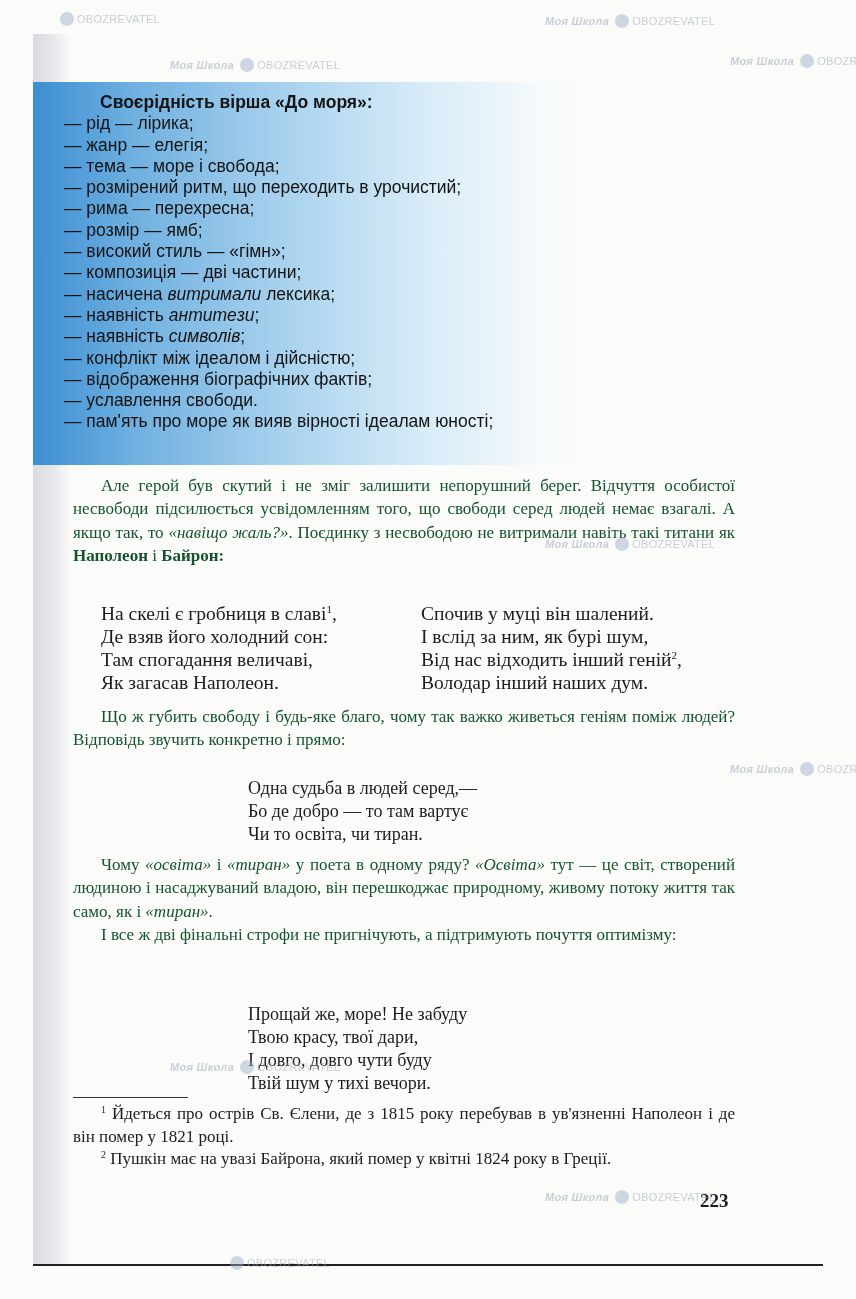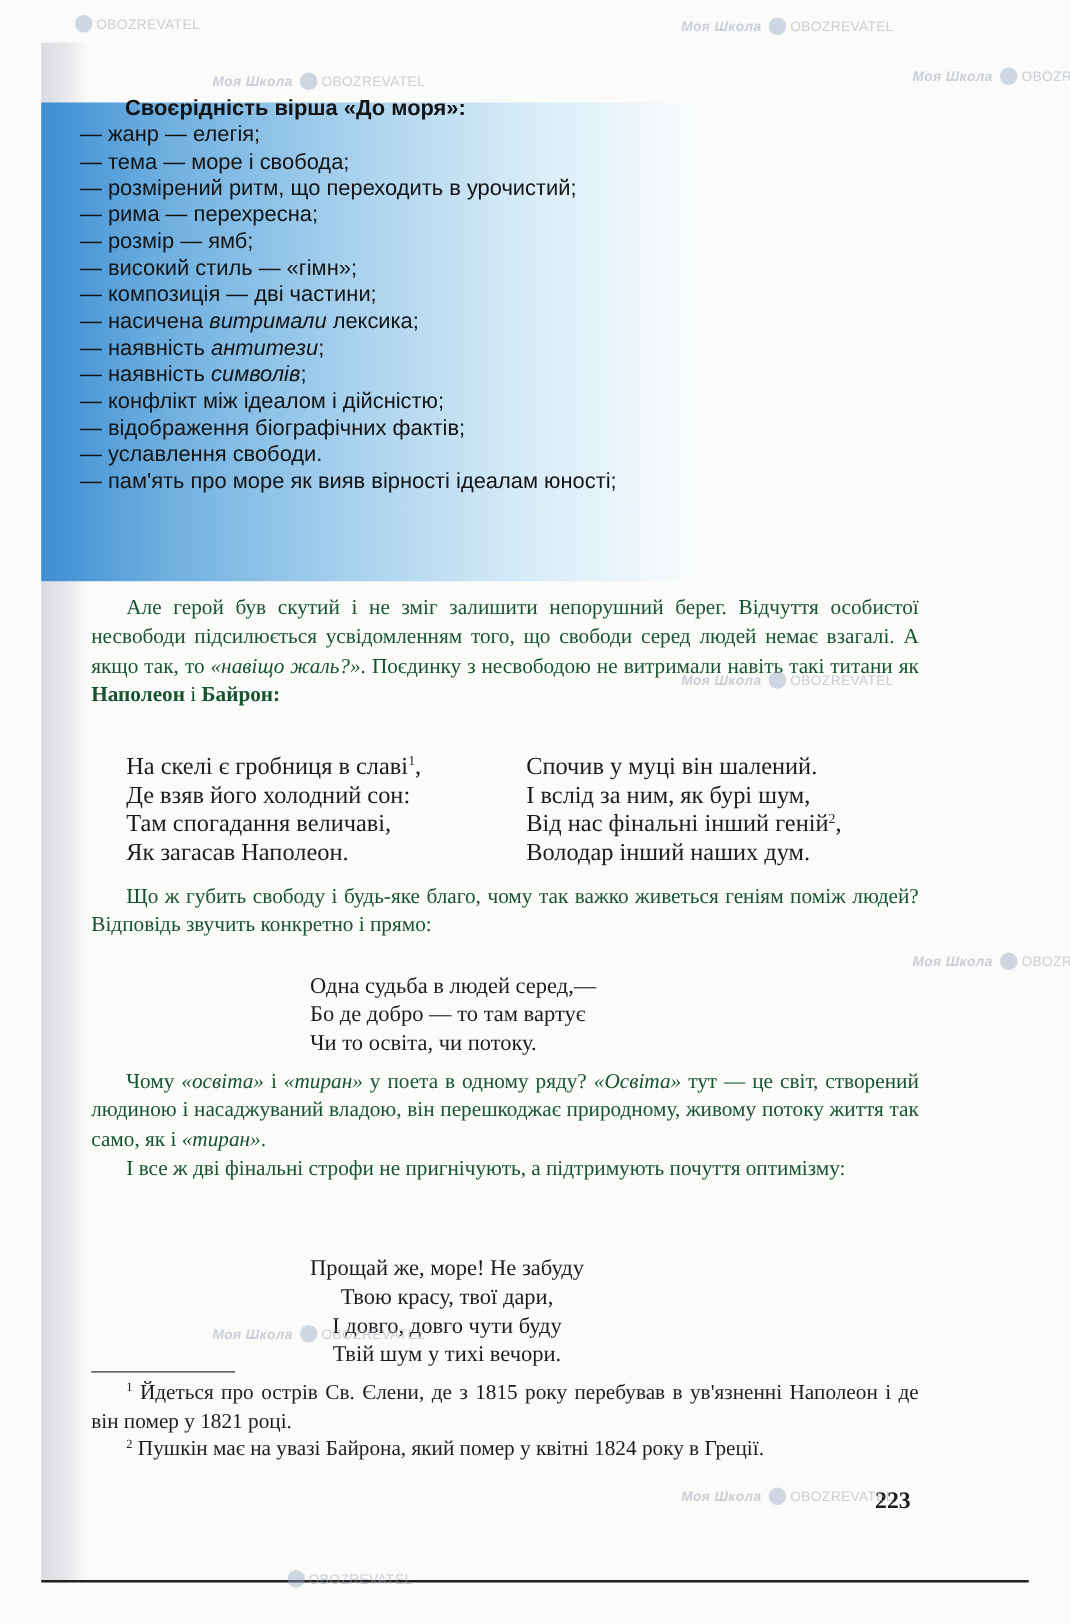--- a/index.html
+++ b/index.html
@@ -11,21 +11,21 @@
   }
   .page-edge {
     position: absolute; left: 33px; top: 34px; width: 38px; height: 1232px;
     background: linear-gradient(90deg, #d9dbe0 0%, #e7e8ec 55%, rgba(251,251,250,0) 100%);
   }
   .infobox {
     position: absolute; left: 33px; top: 82px; width: 560px; height: 383px;
     background: linear-gradient(90deg, #3d8ed3 0%, #6fb0e0 18%, #a9d2ee 45%, #d8ecf8 70%, rgba(245,250,253,0.6) 92%, rgba(251,251,250,0) 100%);
   }
   .infobox-inner {
-    position: absolute; left: 64px; top: 76px;
+    position: absolute; left: 64px; top: 92px;
     font-family: "Liberation Sans", "DejaVu Sans", sans-serif;
     font-size: 17.5px; line-height: 21.3px; color: #141414;
   }
   .infobox-title { font-weight: bold; padding-left: 36px; }
   .infobox-item { white-space: nowrap; }
   .infobox-item i { font-style: italic; }
 
   .text-block {
     position: absolute; left: 73px; width: 662px;
     font-family: Liberation Serif, serif;
@@ -45,21 +45,21 @@
   .poem-line { white-space: nowrap; }
   sup { font-size: 11px; line-height: 0; vertical-align: 7px; }
   .p2 { top: 705px; }
   .poem-center {
     position: absolute; left: 248px;
     font-family: "Liberation Serif", "DejaVu Serif", serif;
     font-size: 18px; line-height: 23px;
   }
   .poem1 { top: 777px; }
   .p3 { top: 853px; }
-  .poem2 { top: 1003px; text-align: center; }
+  .poem2 { top: 1003px; }
   .footnote-rule {
     position: absolute; left: 73px; top: 1097px; width: 115px; height: 1px; background: #333;
   }
   .footnotes {
     position: absolute; left: 73px; top: 1103px; width: 662px;
     font-family: "Liberation Serif", "DejaVu Serif", serif;
     font-size: 17px; line-height: 22.5px; text-align: justify;
   }
   .footnotes .fn { text-indent: 28px; margin: 0; }
   .footnotes sup { font-size: 10px; vertical-align: 6px; }
@@ -83,20 +83,21 @@
   }
 </style>
 </head>
 <body>
 
 <div class="page-edge"></div>
 <div class="infobox"></div>
 
 <div class="infobox-inner">
   <div class="infobox-title">Своєрідність вірша «До моря»:</div>
+  <div class="infobox-item">— рід — лірика;</div>
   <div class="infobox-item">— жанр — елегія;</div>
   <div class="infobox-item">— тема — море і свобода;</div>
   <div class="infobox-item">— розмірений ритм, що переходить в урочистий;</div>
   <div class="infobox-item">— рима — перехресна;</div>
   <div class="infobox-item">— розмір — ямб;</div>
   <div class="infobox-item">— високий стиль — «гімн»;</div>
   <div class="infobox-item">— композиція — дві частини;</div>
   <div class="infobox-item"><span>— насичена </span><i>витримали</i><span> лексика;</span></div>
   <div class="infobox-item"><span>— наявність </span><i>антитези</i><span>;</span></div>
   <div class="infobox-item"><span>— наявність </span><i>символів</i><span>;</span></div>
@@ -113,33 +114,33 @@
 <div class="poem-two">
   <div class="poem-col">
     <div class="poem-line"><span>На скелі є гробниця в славі</span><sup>1</sup><span>,</span></div>
     <div class="poem-line">Де взяв його холодний сон:</div>
     <div class="poem-line">Там спогадання величаві,</div>
     <div class="poem-line">Як загасав Наполеон.</div>
   </div>
   <div class="poem-col">
     <div class="poem-line">Спочив у муці він шалений.</div>
     <div class="poem-line">І вслід за ним, як бурі шум,</div>
-    <div class="poem-line"><span>Від нас фінальні інший геній</span><sup>2</sup><span>,</span></div>
+    <div class="poem-line"><span>Від нас відходить інший геній</span><sup>2</sup><span>,</span></div>
     <div class="poem-line">Володар інший наших дум.</div>
   </div>
 </div>
 
 <div class="text-block p2">
   <p class="para indent">Що ж губить свободу і будь-яке благо, чому так важко живеться геніям поміж людей? Відповідь звучить конкретно і прямо:</p>
 </div>
 
 <div class="poem-center poem1">
   <div class="poem-line">Одна судьба в людей серед,—</div>
   <div class="poem-line">Бо де добро — то там вартує</div>
-  <div class="poem-line">Чи то освіта, чи потоку.</div>
+  <div class="poem-line">Чи то освіта, чи тиран.</div>
 </div>
 
 <div class="text-block p3">
   <p class="para indent"><span>Чому </span><i>«освіта»</i><span> і </span><i>«тиран»</i><span> у поета в одному ряду? </span><i>«Освіта»</i><span> тут — це світ, створений людиною і насаджуваний владою, він перешкоджає природному, живому потоку життя так само, як і </span><i>«тиран»</i><span>.</span></p>
   <p class="para indent">І все ж дві фінальні строфи не пригнічують, а підтримують почуття оптимізму:</p>
 </div>
 
 <div class="poem-center poem2">
   <div class="poem-line">Прощай же, море! Не забуду</div>
   <div class="poem-line">Твою красу, твої дари,</div>

